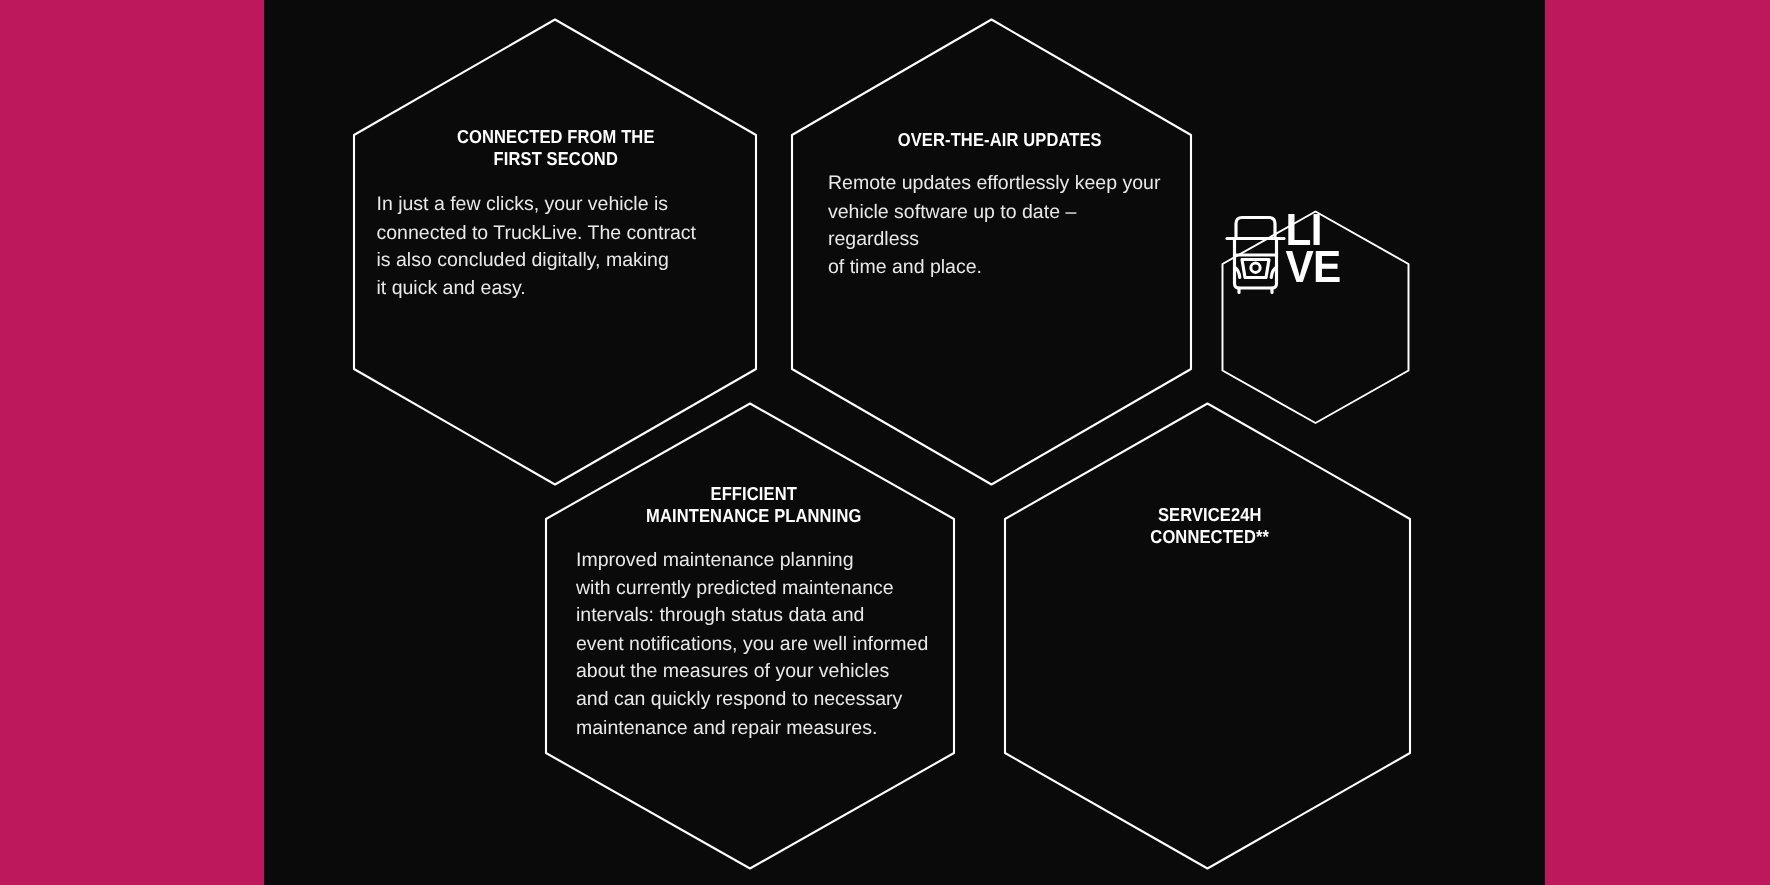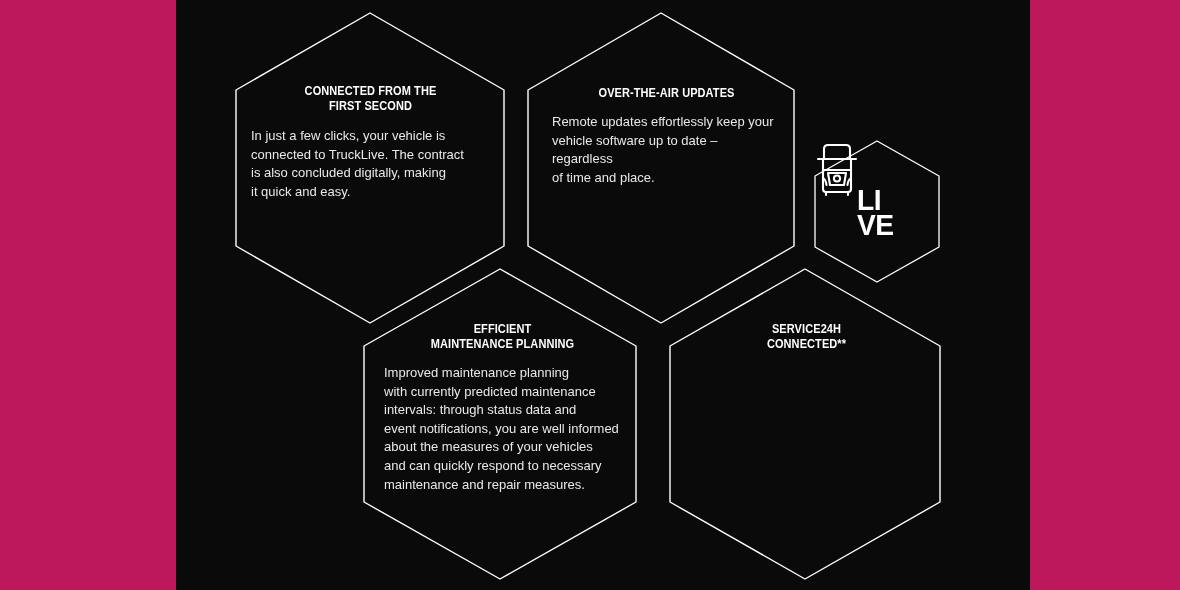--- a/index.html
+++ b/index.html
@@ -80,33 +80,33 @@
 
   #hex-ota { left:527px; top:12px;  width:268px; height:312px; }
   #hex-ota .hex-content { top:74px; padding:0 14px 0 25px; }
   #hex-ota .hex-body { margin-top:12px; }
 
   #hex-maintenance { left:363px; top:268px; width:274px; height:312px; }
   #hex-maintenance .hex-content { top:54px; padding:0 16px 0 21px; }
   #hex-maintenance .hex-body { margin-top:12px; }
 
   #hex-service { left:669px; top:268px; width:272px; height:312px; }
-  #hex-service .hex-content { top:54px; padding:0 16px 0 19px; }
+  #hex-service .hex-content { top:68px; padding:0 16px 0 19px; }
   #hex-service .hex-body { margin-top:12px; }
 
   
   #hex-logo { left:814px; top:140px; width:126px; height:143px; }
   #hex-logo .hex-outline { stroke-width:1.3; }
 
   #logo-inner {
     position:absolute;
     left:0; top:0;
     width:100%; height:100%;
     display:flex;
-    align-items:center;
+    align-items:flex-start;
     justify-content:center;
     gap:5px;
   }
   #truck-icon { width:46px; height:58px; display:block; }
   #live-wordmark {
     display:flex;
     flex-direction:column;
     justify-content:center;
     line-height:0.84;
     margin-top:1px;

